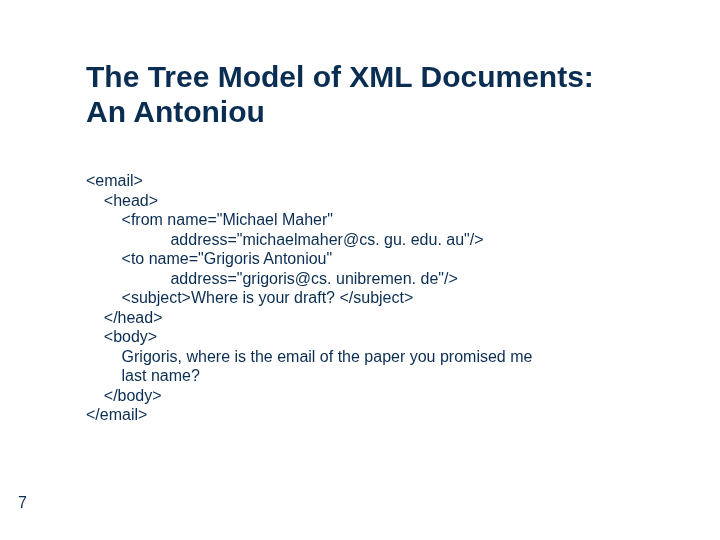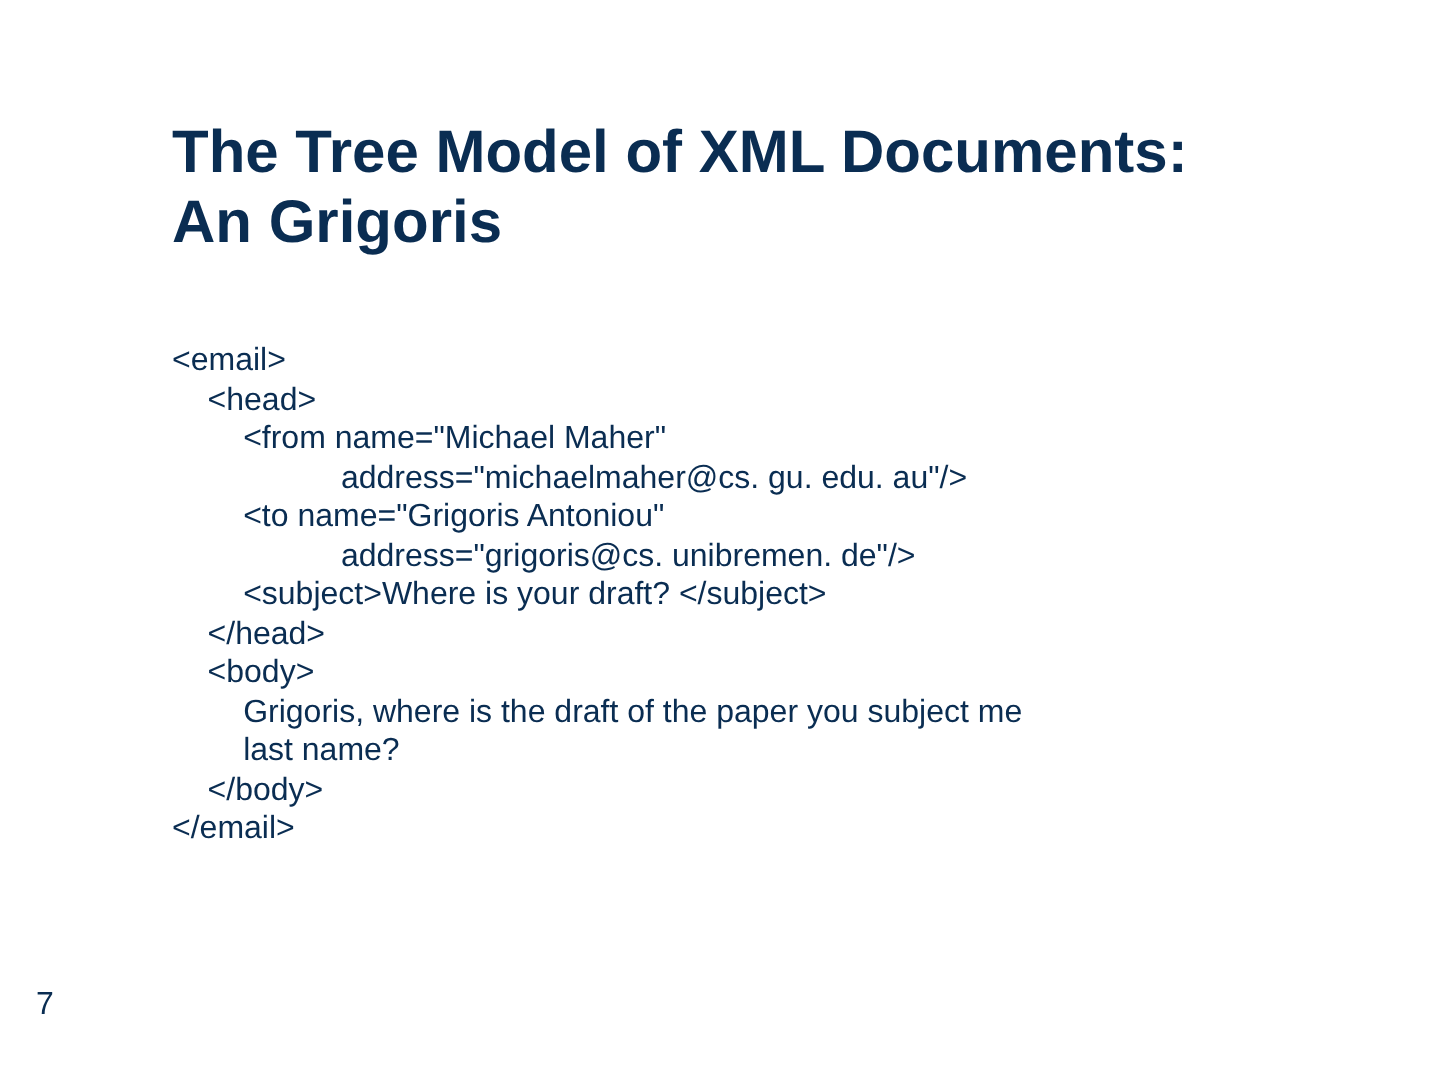--- a/index.html
+++ b/index.html
@@ -37,31 +37,31 @@
     font-size: 16px;
     color: #0a2d52;
   }
 </style>
 </head>
 <body>
 
 <div class="slide">
   <div class="title">
     <span>The Tree Model of XML Documents:</span><br>
-    <span>An Grigoris</span>
+    <span>An Antoniou</span>
   </div>
 
   <div class="code"><span>&lt;email&gt;</span>
 <span>    &lt;head&gt;</span>
 <span>        &lt;from name="Michael Maher"</span>
 <span>                   address="michaelmaher@cs. gu. edu. au"/&gt;</span>
 <span>        &lt;to name="Grigoris Antoniou"</span>
 <span>                   address="grigoris@cs. unibremen. de"/&gt;</span>
 <span>        &lt;subject&gt;Where is your draft? &lt;/subject&gt;</span>
 <span>    &lt;/head&gt;</span>
 <span>    &lt;body&gt;</span>
-<span>        Grigoris, where is the draft of the paper you subject me</span>
+<span>        Grigoris, where is the email of the paper you promised me</span>
 <span>        last name?</span>
 <span>    &lt;/body&gt;</span>
 <span>&lt;/email&gt;</span></div>
 
   <div class="page-num">7</div>
 </div>
 
 </body></html>

